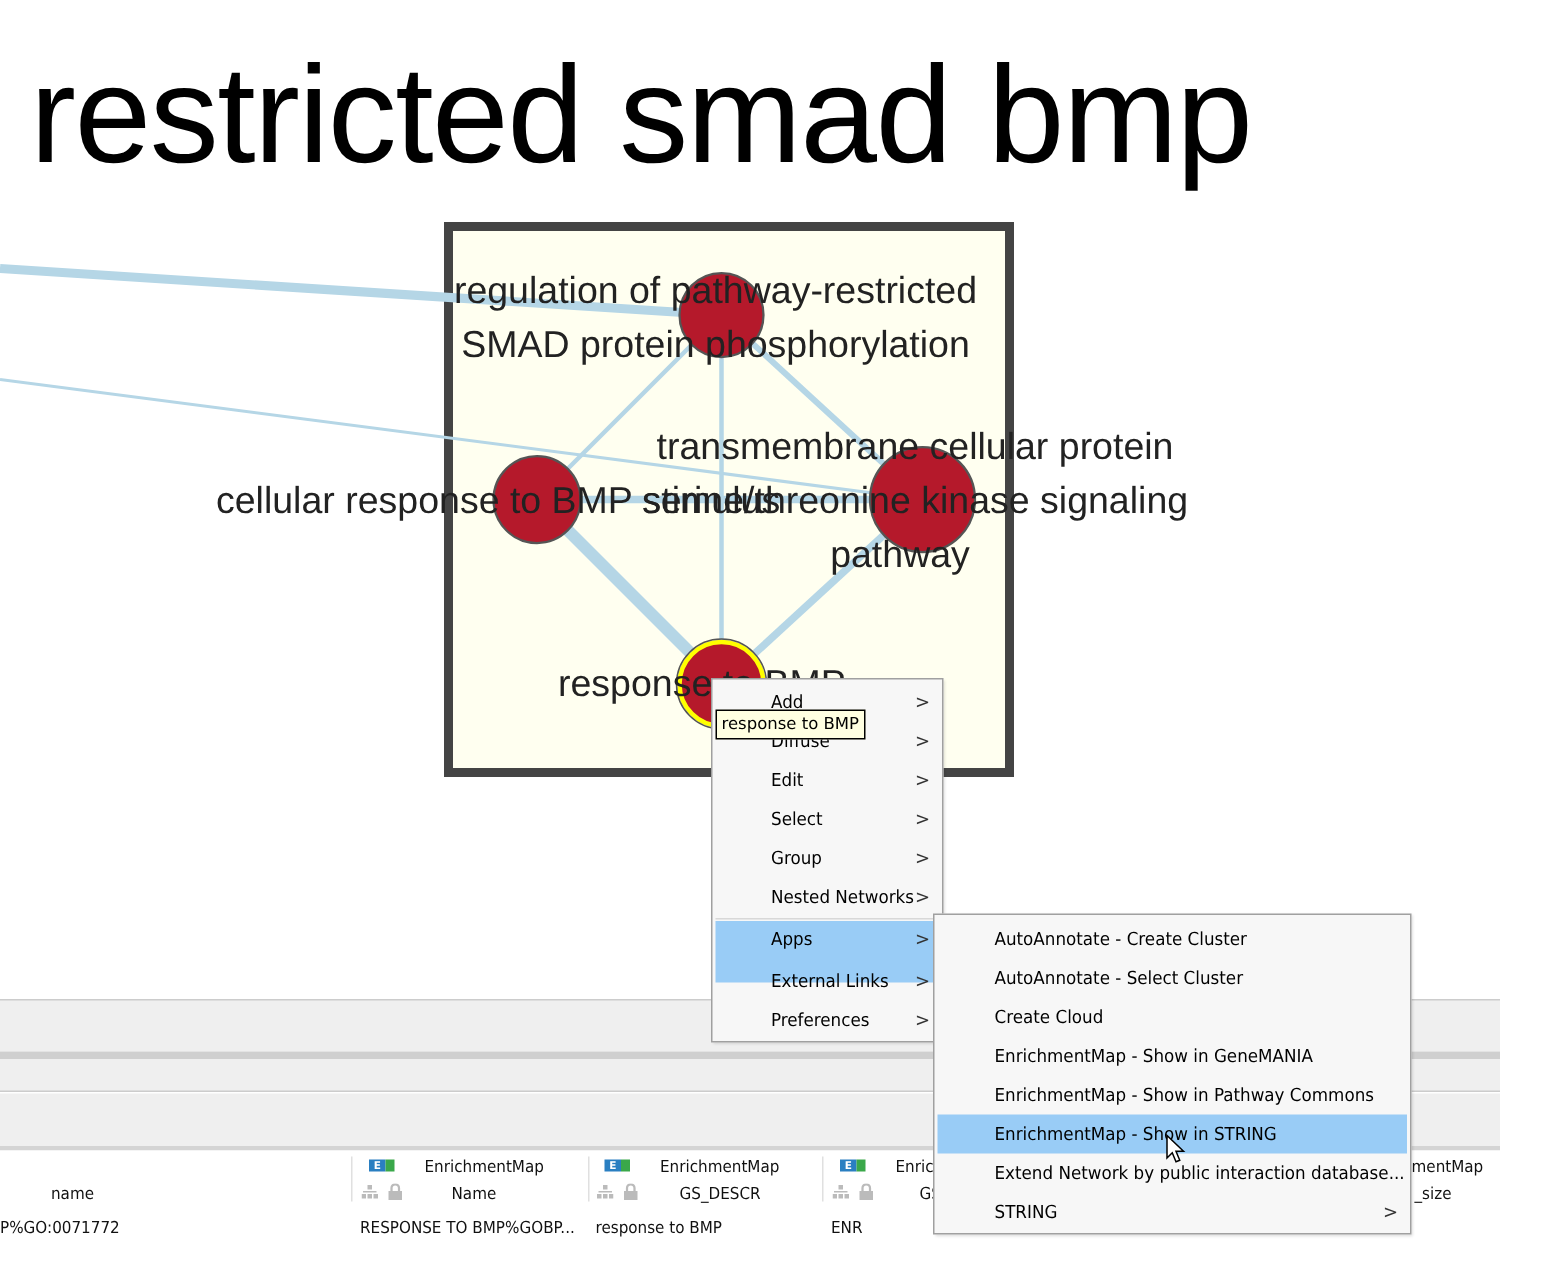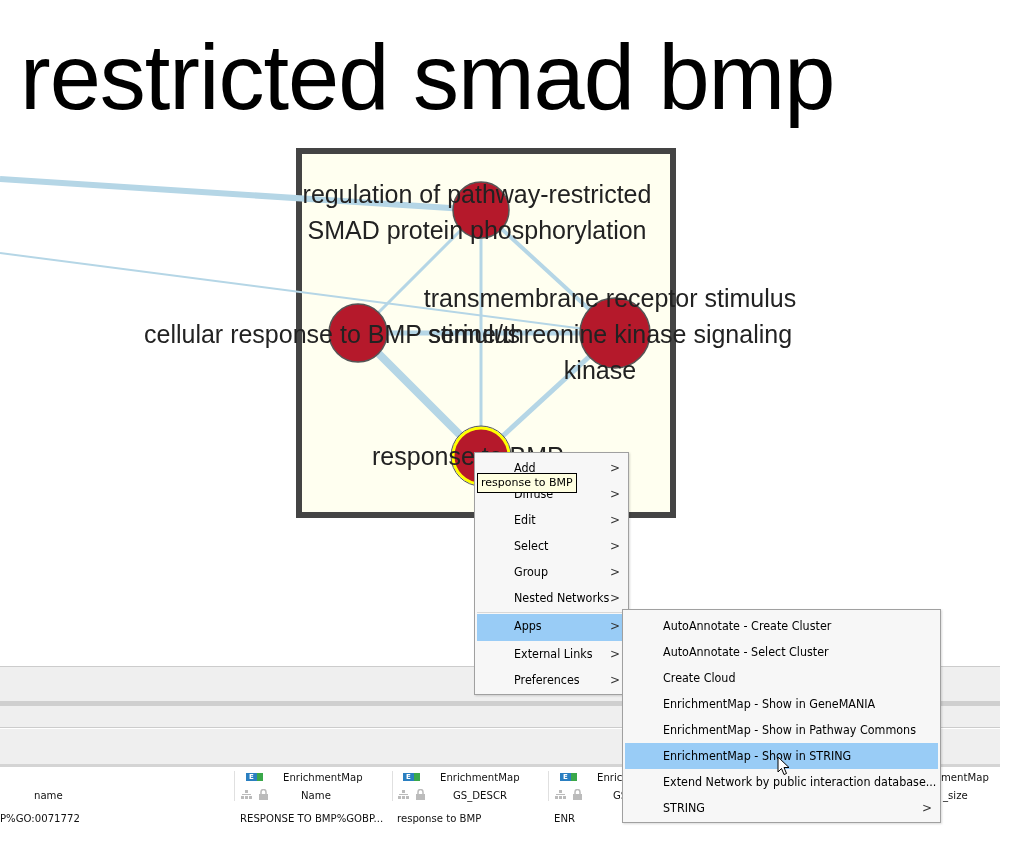--- a/index.html
+++ b/index.html
@@ -78,23 +78,23 @@
     <circle cx="481" cy="443" r="30" fill="none" stroke="#555" stroke-width="1"></circle>
   </svg>
 
   <div class="big-title">restricted smad bmp</div>
 
   <div class="node-label" style="left:276px; top:163px; width:402px;">
     <div>regulation of pathway-restricted</div>
     <div>SMAD protein phosphorylation</div>
   </div>
   <div class="node-label" style="left:403px; top:267px; width:414px;">
-    <div>transmembrane receptor stimulus</div>
+    <div>transmembrane cellular protein</div>
     <div>serine/threonine kinase signaling</div>
-    <div style="padding-left:0; text-align:center; margin-left: -20px;">kinase</div>
+    <div style="padding-left:0; text-align:center; margin-left: -20px;">pathway</div>
   </div>
   <div class="node-label" style="left:144px; top:303px;">
     <div>cellular response to BMP stimulus</div>
   </div>
   <div class="node-label" style="left:372px; top:425px;">
     <div>response to BMP</div>
   </div>
 </div>
 
 <div class="panel-band band-1"></div>
@@ -201,21 +201,21 @@
     </div>
   <div class="ctx-item" style="top:107px;">
       <span class="lbl">Group</span>
       <span class="arr">&gt;</span>
     </div>
   <div class="ctx-item" style="top:133px;">
       <span class="lbl">Nested Networks</span>
       <span class="arr">&gt;</span>
     </div>
   <div style="position:absolute; left:2px; right:2px; top:159px; height:1px; background:#d8d8d8;"></div>
-  <div class="ctx-item active" style="top:161px; height:27px; line-height:25px;">
+  <div class="ctx-item active" style="top:161px; height:41px; line-height:25px;">
       <span class="lbl">Apps</span>
       <span class="arr">&gt;</span>
     </div>
   <div class="ctx-item" style="top:189px;">
       <span class="lbl">External Links</span>
       <span class="arr">&gt;</span>
     </div>
   <div class="ctx-item" style="top:215px;">
       <span class="lbl">Preferences</span>
       <span class="arr">&gt;</span>

